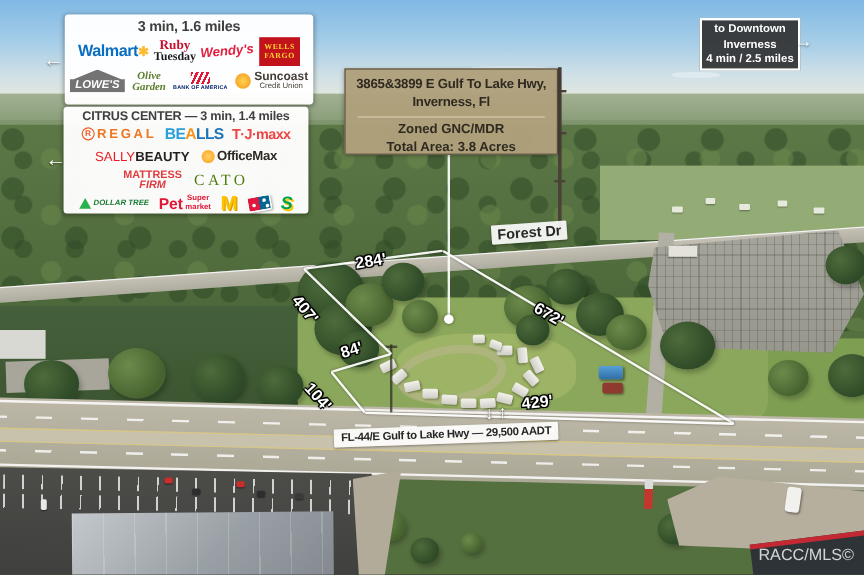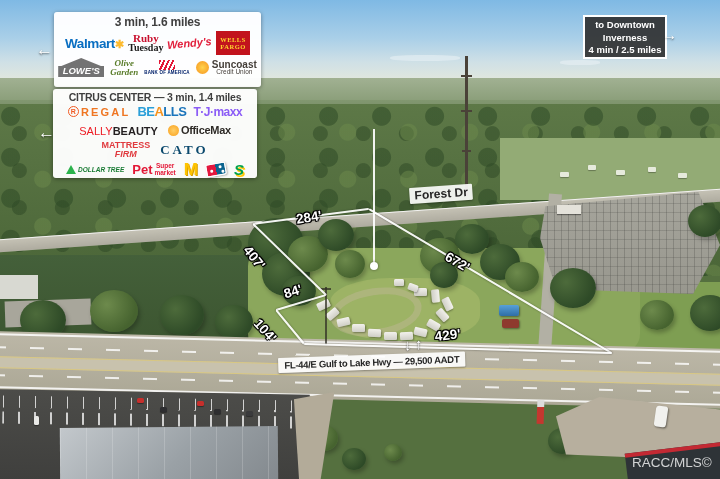--- a/index.html
+++ b/index.html
@@ -137,28 +137,28 @@
   .sun1{font-size:10px;font-weight:800;color:#453f39;}
   .sun2{font-size:6.5px;color:#453f39;margin-top:-1px;}
 
   #plaza2{left:53px;top:89px;width:204px;height:89px;padding:2px;}
   #plaza2 .plaza-hdr{font-size:10.5px;}
   .regal-r{width:11px;height:11px;border:1.5px solid #f15a22;border-radius:50%;color:#f15a22;
     font-size:7px;font-weight:bold;display:flex;align-items:center;justify-content:center;}
   .regal{font-size:11px;font-weight:bold;color:#ef7622;letter-spacing:2.2px;}
   .bealls{font-size:13px;font-weight:800;letter-spacing:-.5px;}
   .be1{color:#2b9fd8;} .be2{color:#f7941d;} .be3{color:#1b75bb;}
-  .tjmaxx{font-size:12px;font-weight:800;color:#8b5cf6;letter-spacing:-.5px;}
+  .tjmaxx{font-size:12px;font-weight:800;color:#ef4444;letter-spacing:-.5px;}
   .sally1{font-size:11px;font-weight:400;color:#ed1c24;}
   .sally2{font-size:11px;font-weight:800;color:#231f20;}
   .om-sun{width:11px;height:11px;border-radius:50%;background:radial-gradient(#ffcf67,#f9a01b);}
   .officemax{font-size:11px;font-weight:800;color:#2d2a26;letter-spacing:-.3px;}
   .matt1{font-size:9px;font-weight:800;color:#e03a3e;line-height:1;}
   .matt2{font-size:9px;font-weight:800;font-style:italic;color:#e03a3e;line-height:1;}
-  .cato{font-family:"Liberation Serif",serif;font-size:13px;color:#0c4a6e;letter-spacing:3px;font-weight:bold;}
+  .cato{font-family:"Liberation Serif",serif;font-size:13px;color:#4d7c0f;letter-spacing:3px;}
   .dt-tree{width:0;height:0;border-left:5px solid transparent;border-right:5px solid transparent;
     border-bottom:9px solid #2bb24c;}
   .dt-text{font-size:6.5px;font-weight:800;font-style:italic;color:#187b33;}
   .pet1{font-size:13px;font-weight:800;color:#e31837;}
   .pet2,.pet3{font-size:6.5px;font-weight:bold;color:#e31837;line-height:1;}
   .mcd{font-size:17px;font-weight:800;color:#ffc400;text-shadow:1px 1px 0 #d89e00;line-height:1;}
   .domino{width:20px;height:13px;border:1px solid #fff;border-radius:2px;transform:rotate(-10deg);
     background:linear-gradient(90deg,#e3173e 50%,#0b648f 50%);
     box-shadow:1px 1px 2px rgba(0,0,0,.3);}
   .domino i{display:block;position:absolute;width:3px;height:3px;background:#fff;border-radius:50%;}
@@ -384,20 +384,27 @@
       <span class="domino">
           <i style="left:3px;top:5px;"></i>
           <i style="left:12px;top:2px;"></i>
           <i style="left:14px;top:7px;"></i>
         </span>
       <span class="subway">S</span>
     </div>
   </div>
   <div class="side-arrow" style="left:38px;top:123px;">←</div>
 
+  <div id="propbox">
+    <span class="l1">3865&amp;3899 E Gulf To Lake Hwy,</span>
+    <span class="l2">Inverness, Fl</span>
+    <span class="sep"></span>
+    <span class="l3">Zoned GNC/MDR</span>
+    <span class="l4">Total Area: 3.8 Acres</span>
+  </div>
 
   <div id="downtown">
     <span>to Downtown</span>
     <span>Inverness</span>
     <span>4 min / 2.5 miles</span>
   </div>
   <div class="dt-arrow">→</div>
 
 </div>
 

